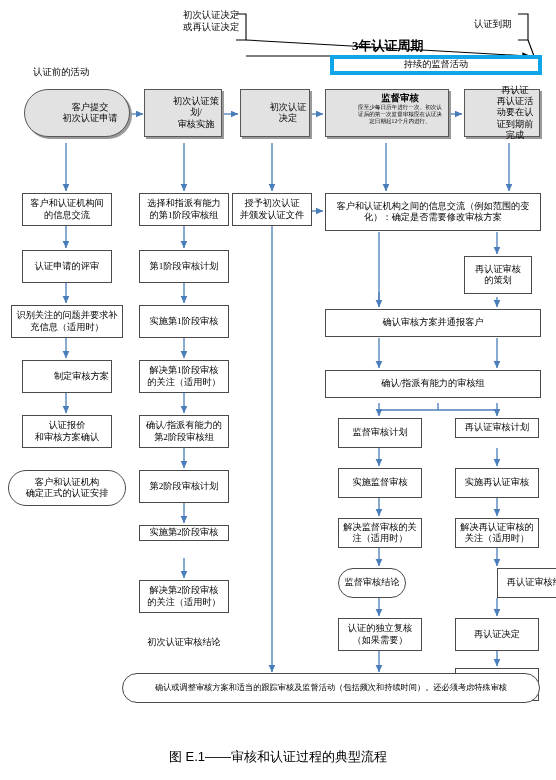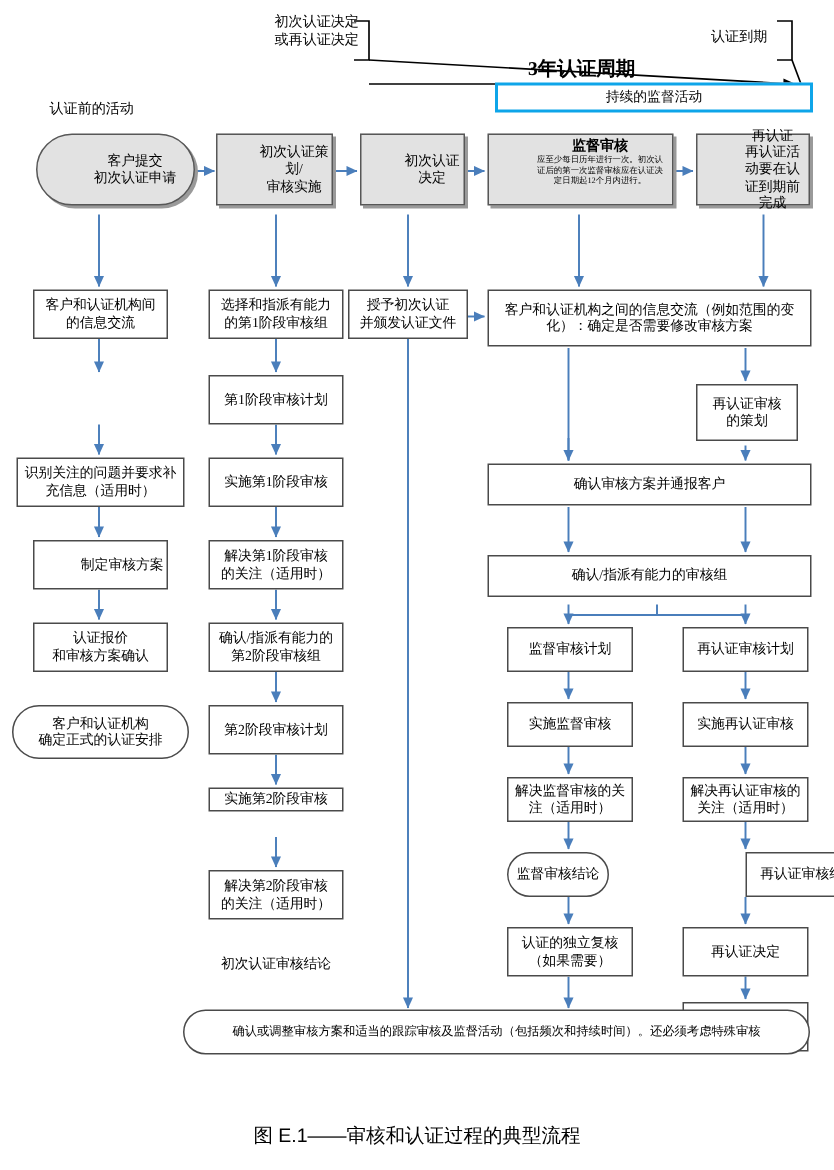--- a/index.html
+++ b/index.html
@@ -147,21 +147,21 @@
 
   <div class="lbl" style="left:183px;top:9px;line-height:1.3;text-align:right;">
     <span>初次认证决定</span><br>
     <span>或再认证决定</span>
   </div>
 
   <div class="lbl" style="left:352px;top:37px;font-weight:bold;font-size:13px;">3年认证周期</div>
 
   <div class="lbl" style="left:474px;top:18px;text-align:center;">认证到期</div>
 
-  <div class="node" style="left:330px;top:55px;width:212px;height:20px;border:2px solid #0ea5e9;">
+  <div class="node" style="left:330px;top:55px;width:212px;height:20px;border:4px solid #0ea5e9;">
     <span class="txt">持续的监督活动</span>
   </div>
 
   <div class="lbl" style="left:33px;top:66px;">认证前的活动</div>
 
   <div class="shadowbox" style="left:26px;top:91px;width:106px;height:48px;border-radius:40px;"></div>
   <div class="node shaded round" style="left:24px;top:89px;width:106px;height:48px;">
     <span class="txt">
       <span>客户提交</span><br>
       <span>初次认证申请</span>
@@ -195,20 +195,23 @@
       <span>证到期前完成</span>
     </span>
   </div>
 
   <div class="node" style="left:22px;top:193px;width:90px;height:33px;">
     <span class="txt">
       <span>客户和认证机构间</span><br>
       <span>的信息交流</span>
     </span>
   </div>
+  <div class="node" style="left:22px;top:250px;width:90px;height:33px;">
+    <span class="txt">认证申请的评审</span>
+  </div>
   <div class="node" style="left:11px;top:305px;width:112px;height:33px;">
     <span class="txt">
       <span>识别关注的问题并要求补</span><br>
       <span>充信息（适用时）</span>
     </span>
   </div>
   <div class="node" style="left:22px;top:360px;width:90px;height:33px;text-align:right;">
     <span class="txt">制定审核方案</span>
   </div>
   <div class="node" style="left:22px;top:415px;width:90px;height:33px;">
@@ -308,21 +311,21 @@
   <div class="node" style="left:338px;top:568px;width:68px;height:30px;border-radius:15px;">
     <span class="txt">监督审核结论</span>
   </div>
   <div class="node" style="left:338px;top:618px;width:84px;height:33px;">
     <span class="txt">
       <span>认证的独立复核</span><br>
       <span>（如果需要）</span>
     </span>
   </div>
 
-  <div class="node" style="left:455px;top:418px;width:84px;height:30px;justify-content:flex-end;">
+  <div class="node" style="left:455px;top:418px;width:84px;height:20px;justify-content:flex-end;">
     <span class="txt">再认证审核计划</span>
   </div>
   <div class="node" style="left:455px;top:468px;width:84px;height:30px;">
     <span class="txt">实施再认证审核</span>
   </div>
   <div class="node" style="left:455px;top:518px;width:84px;height:30px;">
     <span class="txt">
       <span>解决再认证审核的</span><br>
       <span>关注（适用时）</span>
     </span>

